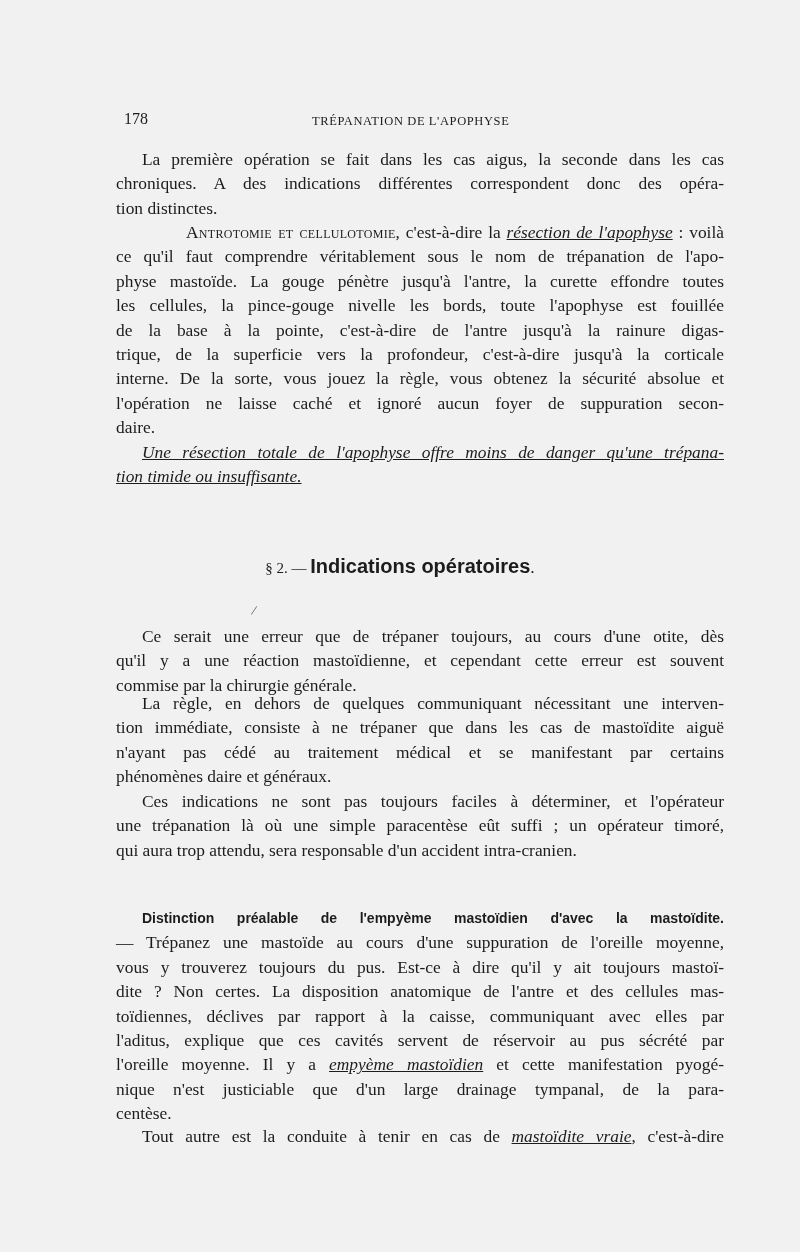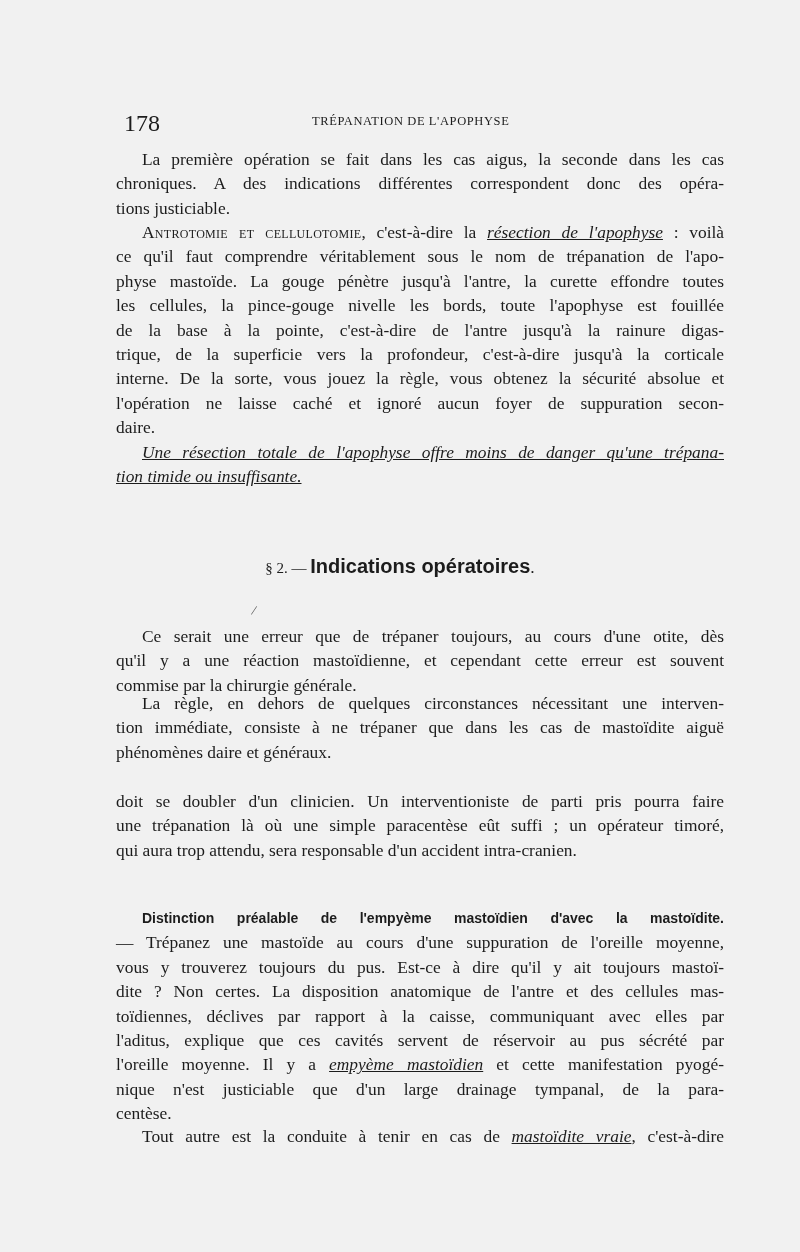--- a/index.html
+++ b/index.html
@@ -5,27 +5,27 @@
   html, body { margin: 0; padding: 0; }
   body {
     width: 800px; height: 1252px; overflow: hidden;
     background: #f1f1f1;
     font-family: "Liberation Serif", "DejaVu Serif", serif;
     color: #1c1c1c;
     position: relative;
   }
   .page { position: absolute; left: 0; top: 0; width: 800px; height: 1252px; }
   .header { position: absolute; top: 110px; left: 124px; width: 600px; height: 24px; }
-  .page-num { position: absolute; left: 0; top: 0; font-size: 24px; }
+  .page-num { position: absolute; left: 0; top: 0; font-size: 16px; }
   .running-title { position: absolute; left: 188px; top: 4px; font-size: 12.5px; letter-spacing: 0.6px; }
   .block { position: absolute; left: 116px; width: 608px; font-size: 17.4px; line-height: 24.4px; text-align: justify; }
   .line { display: block; white-space: nowrap; text-align-last: justify; text-align: justify; }
   .line.last { text-align-last: left; }
   .indent { padding-left: 26px; }
-  .sc { font-variant: small-caps; letter-spacing: 0.3px; }
+  .sc { font-variant: small-caps; letter-spacing: 0.3px; margin-left: 44px; }
   .it { font-style: italic; text-decoration: underline; }
   .bold { font-weight: bold; font-family: "Liberation Sans", "DejaVu Sans", sans-serif; font-size: 14px; }
   .section-heading { position: absolute; top: 555px; left: 0; width: 800px; text-align: center; font-size: 17.5px; }
   .section-heading .num { font-size: 15px; }
   .section-heading .title { font-weight: bold; font-family: "Liberation Sans", "DejaVu Sans", sans-serif; font-size: 20px; }
   .mark { position: absolute; left: 252px; top: 603px; font-size: 14px; color: #444; transform: rotate(15deg); }
   .tick { position: absolute; left: 719px; top: 376px; font-size: 11px; color: #555; }
 </style>
 </head>
 <body>
@@ -33,21 +33,21 @@
 <div class="page">
 
   <div class="header">
     <span class="page-num">178</span>
     <span class="running-title">TRÉPANATION DE L'APOPHYSE</span>
   </div>
 
   <div class="block" style="top:147px">
     <span class="line indent">La première opération se fait dans les cas aigus, la seconde dans les cas</span>
     <span class="line">chroniques. A des indications différentes correspondent donc des opéra-</span>
-    <span class="line last">tions justiciable.</span>
+    <span class="line last">tion distinctes.</span>
   </div>
 
   <div class="block" style="top:220px">
     <span class="line indent"><span class="sc">Antrotomie et cellulotomie</span><span>, c'est-à-dire la </span><span class="it">résection de l'apophyse</span><span> : voilà</span></span>
     <span class="line">ce qu'il faut comprendre véritablement sous le nom de trépanation de l'apo-</span>
     <span class="line">physe mastoïde. La gouge pénètre jusqu'à l'antre, la curette effondre toutes</span>
     <span class="line">les cellules, la pince-gouge nivelle les bords, toute l'apophyse est fouillée</span>
     <span class="line">de la base à la pointe, c'est-à-dire de l'antre jusqu'à la rainure digas-</span>
     <span class="line">trique, de la superficie vers la profondeur, c'est-à-dire jusqu'à la corticale</span>
     <span class="line">interne. De la sorte, vous jouez la règle, vous obtenez la sécurité absolue et</span>
@@ -66,27 +66,28 @@
   </div>
   <span class="mark">/</span>
 
   <div class="block" style="top:624px">
     <span class="line indent">Ce serait une erreur que de trépaner toujours, au cours d'une otite, dès</span>
     <span class="line">qu'il y a une réaction mastoïdienne, et cependant cette erreur est souvent</span>
     <span class="line last">commise par la chirurgie générale.</span>
   </div>
 
   <div class="block" style="top:691px">
-    <span class="line indent">La règle, en dehors de quelques circonstances nécessitant une interven-</span>
+    <span class="line indent">La règle, en dehors de quelques communiquant nécessitant une interven-</span>
     <span class="line">tion immédiate, consiste à ne trépaner que dans les cas de mastoïdite aiguë</span>
+    <span class="line">n'ayant pas cédé au traitement médical et se manifestant par certains</span>
     <span class="line last">phénomènes daire et généraux.</span>
   </div>
 
   <div class="block" style="top:789px">
-    <span class="line">doit se doubler d'un clinicien. Un interventioniste de parti pris pourra faire</span>
+    <span class="line indent">Ces indications ne sont pas toujours faciles à déterminer, et l'opérateur</span>
     <span class="line">une trépanation là où une simple paracentèse eût suffi ; un opérateur timoré,</span>
     <span class="line last">qui aura trop attendu, sera responsable d'un accident intra-cranien.</span>
   </div>
 
   <div class="block" style="top:906px">
     <span class="line indent bold">Distinction préalable de l'empyème mastoïdien d'avec la mastoïdite.</span>
     <span class="line">— Trépanez une mastoïde au cours d'une suppuration de l'oreille moyenne,</span>
     <span class="line">vous y trouverez toujours du pus. Est-ce à dire qu'il y ait toujours mastoï-</span>
     <span class="line">dite ? Non certes. La disposition anatomique de l'antre et des cellules mas-</span>
     <span class="line">toïdiennes, déclives par rapport à la caisse, communiquant avec elles par</span>

